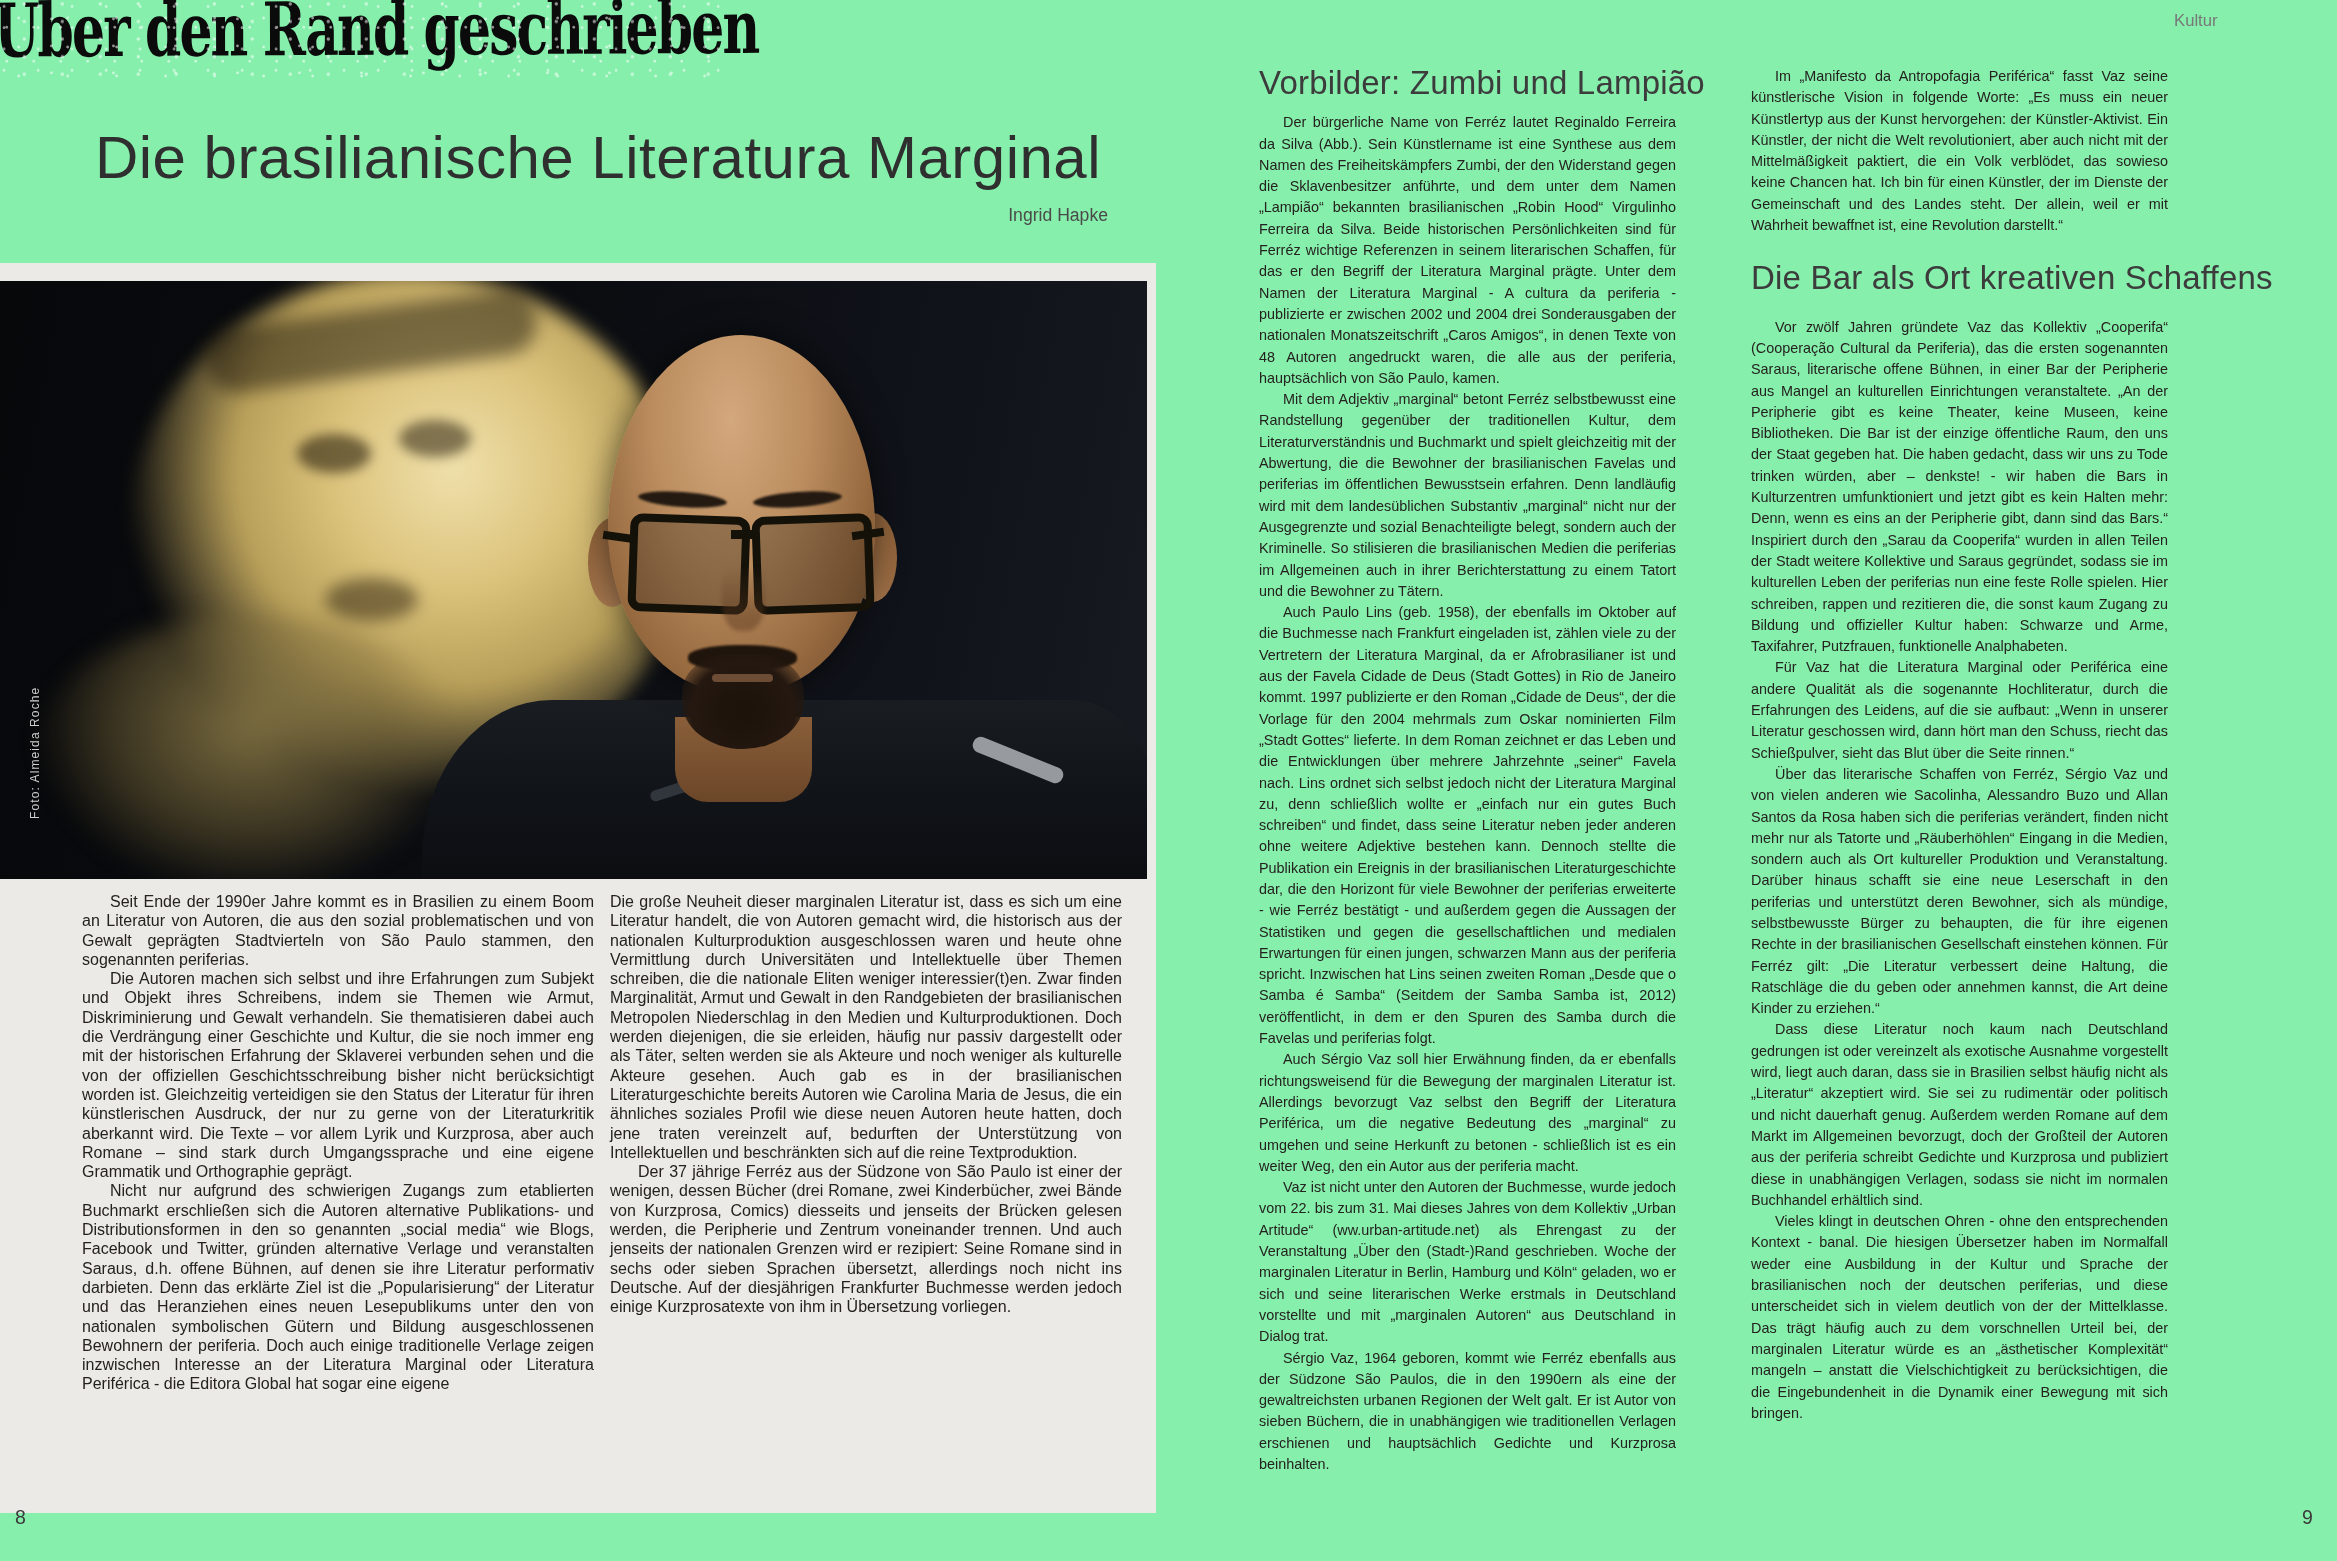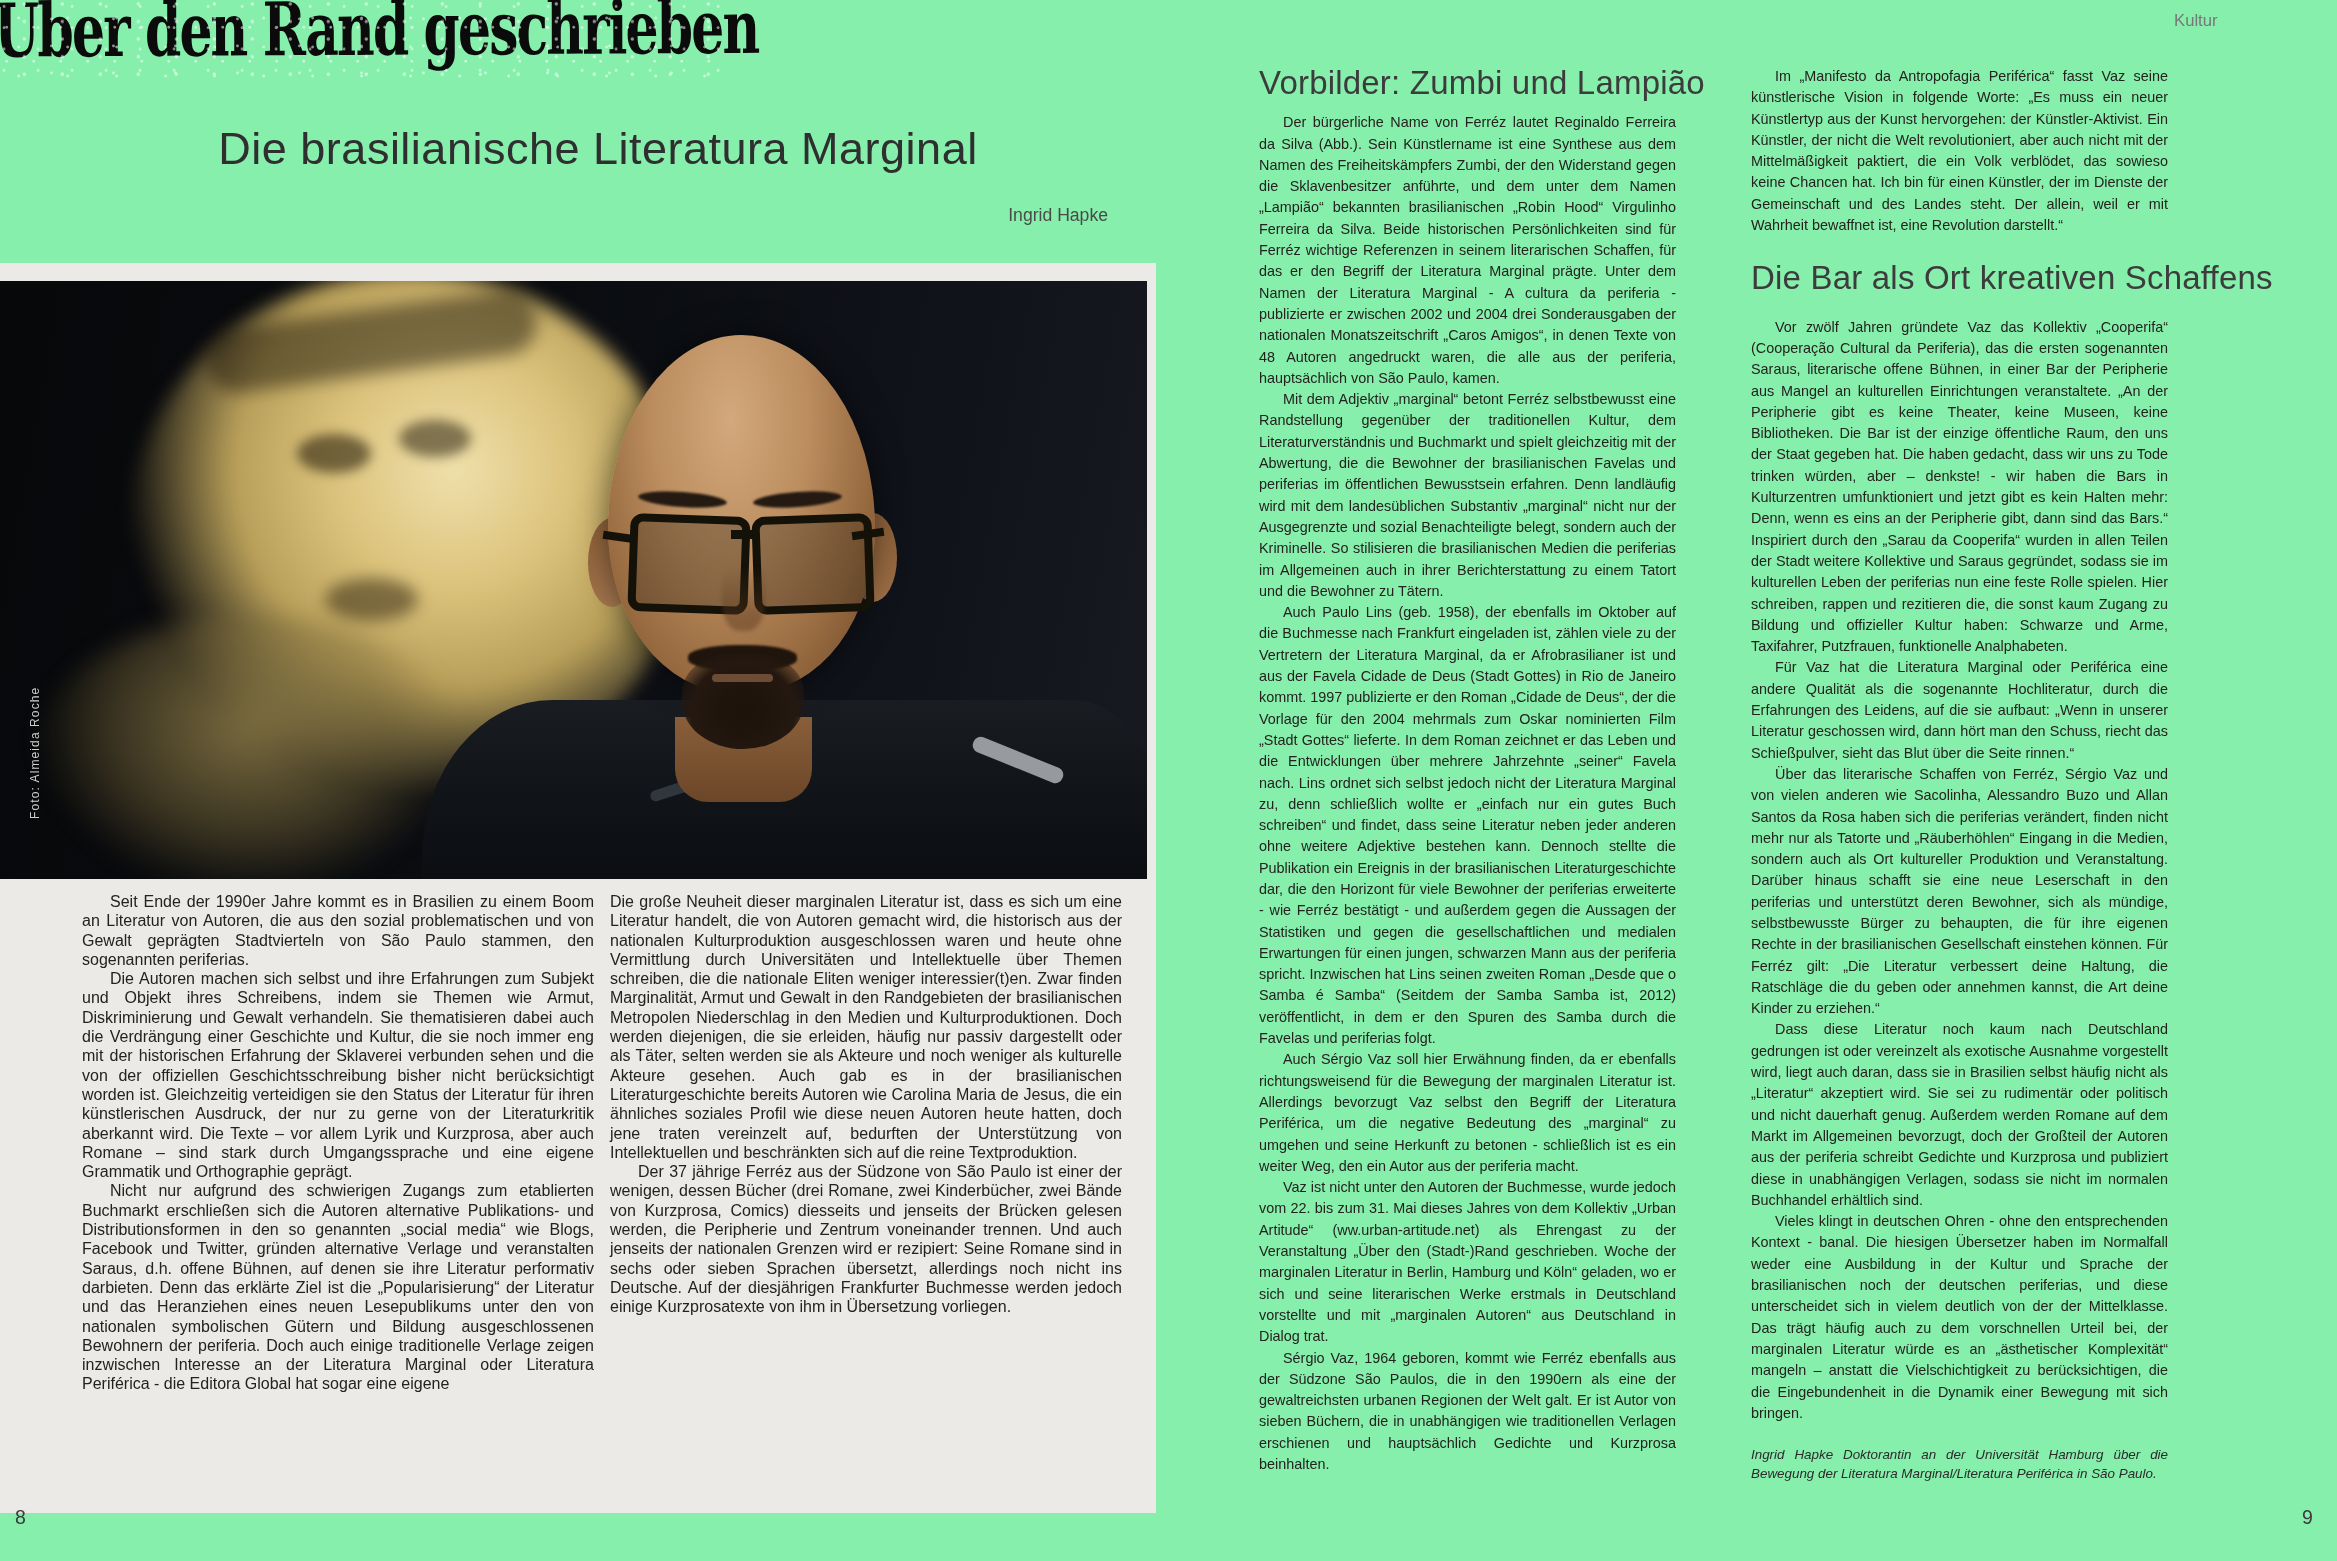--- a/index.html
+++ b/index.html
@@ -12,21 +12,21 @@
     color:#0b0b0b;transform:scaleY(1.42) rotate(-0.2deg);transform-origin:0 0;white-space:nowrap;}
   #grunge-specks{position:absolute;left:0;top:0;width:724px;height:88px;pointer-events:none;opacity:.55;
     background-image:
       radial-gradient(circle at 12% 30%, #fff 0.9px, transparent 1.9px),
       radial-gradient(circle at 38% 62%, #fff 0.9px, transparent 1.9px),
       radial-gradient(circle at 64% 22%, #fff 1.1px, transparent 2.2px),
       radial-gradient(circle at 83% 70%, #fff 0.9px, transparent 1.9px),
       radial-gradient(circle at 25% 80%, #fff 0.9px, transparent 1.9px);
     background-size:34px 21.3px,49px 29px,38px 17.6px,62px 27px,27px 34px;}
   #subtitle{position:absolute;left:88px;top:123px;width:1020px;text-align:center;
-    font-size:45px;font-weight:400;letter-spacing:0.5px;color:#2f2f2f;}
+    font-size:60px;font-weight:400;letter-spacing:0.5px;color:#2f2f2f;}
   #byline{position:absolute;left:88px;top:205px;width:1020px;text-align:right;
     font-size:17.6px;color:#4a4a4a;}
   #grey-box{position:absolute;left:0;top:263px;width:1156px;height:1250px;background:#eceae7;}
 
   
   #photo{position:absolute;left:0;top:281px;width:1147px;height:598px;overflow:hidden;
     background:linear-gradient(100deg,#07080a 0%,#0a0c10 45%,#10131a 78%,#171a20 100%);}
   .ph{position:absolute;}
   #poster-glow1{left:130px;top:-9.3px;width:557px;height:519px;border-radius:50%;
     background:radial-gradient(ellipse at 58% 38%,#efe0ab 0%,#dcc37c 26%,#b89f59 48%,rgba(30,26,12,0) 72%);
@@ -175,18 +175,17 @@
         <p>Im „Manifesto da Antropofagia Periférica“ fasst Vaz seine künstlerische Vision in folgende Worte: „Es muss ein neuer Künstlertyp aus der Kunst hervorgehen: der Künstler-Aktivist. Ein Künstler, der nicht die Welt revolutioniert, aber auch nicht mit der Mittelmäßigkeit paktiert, die ein Volk verblödet, das sowieso keine Chancen hat. Ich bin für einen Künstler, der im Dienste der Gemeinschaft und des Landes steht. Der allein, weil er mit Wahrheit bewaffnet ist, eine Revolution darstellt.“</p>
       </div>
     <h2 class="rp-heading">Die Bar als Ort kreativen Schaffens</h2>
     <div>
         <p>Vor zwölf Jahren gründete Vaz das Kollektiv „Cooperifa“ (Cooperação Cultural da Periferia), das die ersten sogenannten Saraus, literarische offene Bühnen, in einer Bar der Peripherie aus Mangel an kulturellen Einrichtungen veranstaltete. „An der Peripherie gibt es keine Theater, keine Museen, keine Bibliotheken. Die Bar ist der einzige öffentliche Raum, den uns der Staat gegeben hat. Die haben gedacht, dass wir uns zu Tode trinken würden, aber – denkste! - wir haben die Bars in Kulturzentren umfunktioniert und jetzt gibt es kein Halten mehr: Denn, wenn es eins an der Peripherie gibt, dann sind das Bars.“ Inspiriert durch den „Sarau da Cooperifa“ wurden in allen Teilen der Stadt weitere Kollektive und Saraus gegründet, sodass sie im kulturellen Leben der periferias nun eine feste Rolle spielen. Hier schreiben, rappen und rezitieren die, die sonst kaum Zugang zu Bildung und offizieller Kultur haben: Schwarze und Arme, Taxifahrer, Putzfrauen, funktionelle Analphabeten.</p>
         <p>Für Vaz hat die Literatura Marginal oder Periférica eine andere Qualität als die sogenannte Hochliteratur, durch die Erfahrungen des Leidens, auf die sie aufbaut: „Wenn in unserer Literatur geschossen wird, dann hört man den Schuss, riecht das Schießpulver, sieht das Blut über die Seite rinnen.“</p>
         <p>Über das literarische Schaffen von Ferréz, Sérgio Vaz und von vielen anderen wie Sacolinha, Alessandro Buzo und Allan Santos da Rosa haben sich die periferias verändert, finden nicht mehr nur als Tatorte und „Räuberhöhlen“ Eingang in die Medien, sondern auch als Ort kultureller Produktion und Veranstaltung. Darüber hinaus schafft sie eine neue Leserschaft in den periferias und unterstützt deren Bewohner, sich als mündige, selbstbewusste Bürger zu behaupten, die für ihre eigenen Rechte in der brasilianischen Gesellschaft einstehen können. Für Ferréz gilt: „Die Literatur verbessert deine Haltung, die Ratschläge die du geben oder annehmen kannst, die Art deine Kinder zu erziehen.“</p>
         <p>Dass diese Literatur noch kaum nach Deutschland gedrungen ist oder vereinzelt als exotische Ausnahme vorgestellt wird, liegt auch daran, dass sie in Brasilien selbst häufig nicht als „Literatur“ akzeptiert wird. Sie sei zu rudimentär oder politisch und nicht dauerhaft genug. Außerdem werden Romane auf dem Markt im Allgemeinen bevorzugt, doch der Großteil der Autoren aus der periferia schreibt Gedichte und Kurzprosa und publiziert diese in unabhängigen Verlagen, sodass sie nicht im normalen Buchhandel erhältlich sind.</p>
         <p>Vieles klingt in deutschen Ohren - ohne den entsprechenden Kontext - banal. Die hiesigen Übersetzer haben im Normalfall weder eine Ausbildung in der Kultur und Sprache der brasilianischen noch der deutschen periferias, und diese unterscheidet sich in vielem deutlich von der der Mittelklasse. Das trägt häufig auch zu dem vorschnellen Urteil bei, der marginalen Literatur würde es an „ästhetischer Komplexität“ mangeln – anstatt die Vielschichtigkeit zu berücksichtigen, die die Eingebundenheit in die Dynamik einer Bewegung mit sich bringen.</p>
       </div>
-    <div id="author-bio">Ingrid Hapke Doktorantin an der Universität Hamburg über die Bewegung der Literatura Marginal/Literatura Periférica in São Paulo.</div>
   </div>
 
   <div id="page-num-right" class="page-num">9</div>
 </div>
 
 
 </body></html>

